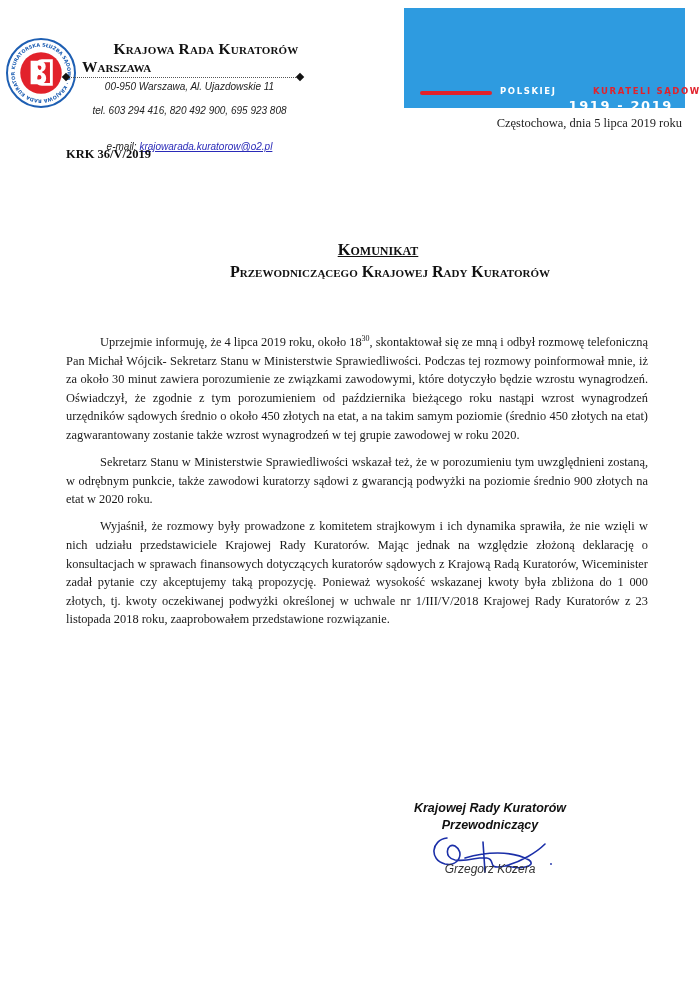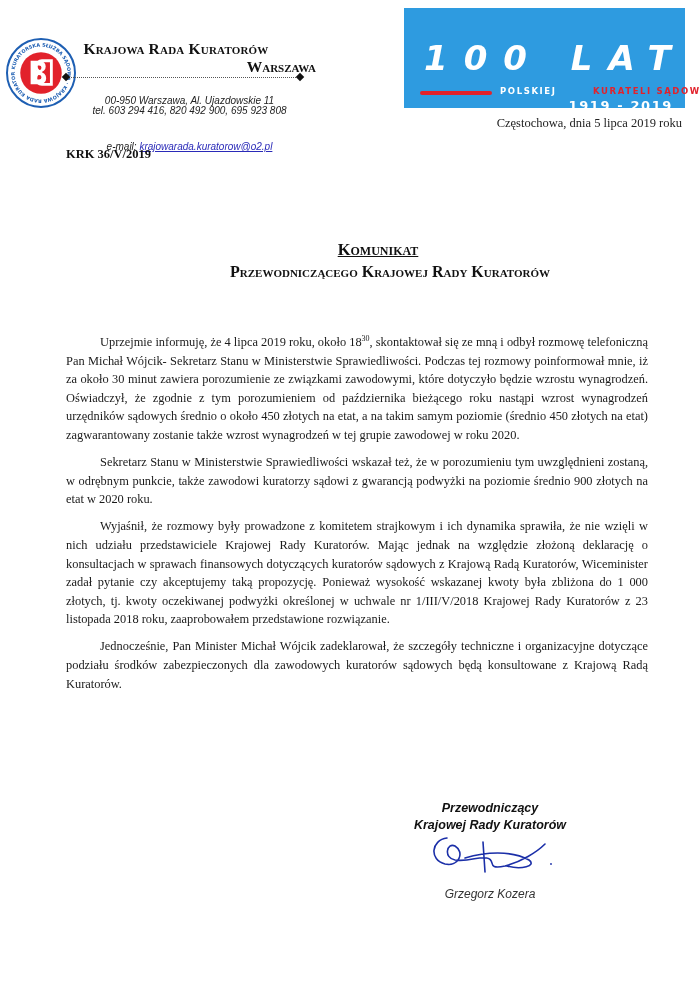--- a/index.html
+++ b/index.html
@@ -10,26 +10,26 @@
   }
   .abs { position: absolute; }
 
   
   .logo-seal {
     left: 6px; top: 38px; width: 70px; height: 70px; border-radius: 50%;
     background: #fff; border: 2px solid #1e5fb3; box-sizing: border-box;
   }
   .logo-seal svg { width: 100%; height: 100%; display: block; }
   .org-name {
-    left: 66px; top: 40px; width: 220px; text-align: center;
+    left: 96px; top: 40px; width: 220px; text-align: center;
     font-family: "Liberation Serif", serif; font-weight: bold; font-size: 15.5px;
     letter-spacing: 0.2px; font-variant: small-caps; color: #111;
   }
   .org-city {
-    left: 96px; top: 58px; width: 220px; text-align: right;
+    left: 82px; top: 58px; width: 220px; text-align: left;
     font-family: "Liberation Serif", serif; font-weight: bold; font-size: 15.5px;
     font-variant: small-caps; color: #111;
   }
   .dotted-line {
     left: 66px; top: 77px; width: 232px; height: 0;
     border-top: 1.3px dotted #555;
   }
   .diamond {
     width: 6px; height: 6px; background: #111; transform: rotate(45deg);
   }
@@ -94,21 +94,21 @@
 
   .sign-title {
     left: 380px; top: 800px; width: 220px; text-align: center;
     font-family: "Liberation Sans", sans-serif; font-weight: bold; font-style: italic;
     font-size: 12.5px; line-height: 17px; color: #111;
   }
   .signature {
     left: 425px; top: 830px; width: 135px; height: 50px;
   }
   .signer-name {
-    left: 380px; top: 887px; width: 220px; text-align: center;
+    left: 380px; top: 862px; width: 220px; text-align: center;
     font-family: "Liberation Sans", sans-serif; font-style: italic; font-size: 12px;
     color: #333;
   }
 </style>
 </head>
 <body>
 
 <div class="abs logo-seal">
   <svg viewBox="0 0 70 70">
     <defs>
@@ -123,53 +123,51 @@
   </svg>
 </div>
 
 <div class="abs org-name">Krajowa Rada Kuratorów</div>
 <div class="abs org-city">Warszawa</div>
 
 <div class="abs dotted-line"></div>
 <div class="abs diamond" style="left:63px; top:74px;"></div>
 <div class="abs diamond" style="left:297px; top:74px;"></div>
 
-<div class="abs contact" style="top:95px;text-align:center;">00-950 Warszawa, Al. Ujazdowskie 11</div>
+<div class="abs contact" style="top:81px;text-align:center;">00-950 Warszawa, Al. Ujazdowskie 11</div>
 <div class="abs contact" style="top:93px;margin-top:48px;">
   <span>e-mail:</span>
   <a title="krajowarada.kuratorow@o2.pl">krajowarada.kuratorow@o2.pl</a>
 </div>
 <div class="abs contact" style="top:105px;">tel. 603 294 416, 820 492 900, 695 923 808</div>
 
 <div class="abs banner">
-  <div class="abs banner-main">100 LAT</div>
   <div class="abs banner-redline"></div>
   <div class="abs banner-sub">
     <span>POLSKIEJ</span>
     <span class="red">KURATELI SĄDOWEJ</span>
   </div>
   <div class="abs banner-years">1919 - 2019</div>
 </div>
 
 <div class="abs date-line">Częstochowa, dnia 5 lipca 2019 roku</div>
 <div class="abs ref-number">KRK 36/V/2019</div>
 
 <div class="abs title">Komunikat</div>
 <div class="abs subtitle">Przewodniczącego Krajowej Rady Kuratorów</div>
 
 <div class="abs body-text">
   <p><span>Uprzejmie informuję, że 4 lipca 2019 roku, około 18</span><sup>30</sup><span>, skontaktował się ze mną i odbył rozmowę telefoniczną Pan Michał Wójcik- Sekretarz Stanu w Ministerstwie Sprawiedliwości. Podczas tej rozmowy poinformował mnie, iż za około 30 minut zawiera porozumienie ze związkami zawodowymi, które dotyczyło będzie wzrostu wynagrodzeń. Oświadczył, że zgodnie z tym porozumieniem od października bieżącego roku nastąpi wzrost wynagrodzeń urzędników sądowych średnio o około 450 złotych na etat, a na takim samym poziomie (średnio 450 złotych na etat) zagwarantowany zostanie także wzrost wynagrodzeń w tej grupie zawodowej w roku 2020.</span></p>
   <p>Sekretarz Stanu w Ministerstwie Sprawiedliwości wskazał też, że w porozumieniu tym uwzględnieni zostaną, w odrębnym punkcie, także zawodowi kuratorzy sądowi z gwarancją podwyżki na poziomie średnio 900 złotych na etat w 2020 roku.</p>
   <p>Wyjaśnił, że rozmowy były prowadzone z komitetem strajkowym i ich dynamika sprawiła, że nie wzięli w nich udziału przedstawiciele Krajowej Rady Kuratorów. Mając jednak na względzie złożoną deklarację o konsultacjach w sprawach finansowych dotyczących kuratorów sądowych z Krajową Radą Kuratorów, Wiceminister zadał pytanie czy akceptujemy taką propozycję. Ponieważ wysokość wskazanej kwoty była zbliżona do 1 000 złotych, tj. kwoty oczekiwanej podwyżki określonej w uchwale nr 1/III/V/2018 Krajowej Rady Kuratorów z 23 listopada 2018 roku, zaaprobowałem przedstawione rozwiązanie.</p>
-  <p>Jednocześnie, Pan Minister Michał Wójcik zadeklarował, że szczegóły techniczne i organizacyjne dotyczące podziału środków zabezpieczonych dla zawodowych kuratorów sądowych będą konsultowane z Krajową Radą Kuratorów.</p>
 </div>
 
 <div class="abs sign-title">
+  <div>Krajowej Rady Kuratorów</div>
   <div>Przewodniczący</div>
-  <div>Krajowej Rady Kuratorów</div>
 </div>
 <svg class="abs signature" viewBox="0 0 135 50">
   <path d="M22,8 C6,10 4,30 20,34 C34,37 40,22 30,16 C22,12 18,28 30,30 C44,32 54,26 62,28 C72,30 60,40 80,36 C96,32 112,22 120,14
            M58,12 L60,42
            M40,28 C60,22 86,20 104,30 C112,36 96,40 82,36" fill="none" stroke="#1b2fa8" stroke-width="1.6" stroke-linecap="round"></path>
   <circle cx="126" cy="34" r="0.9" fill="#1b2fa8"></circle>
 </svg>
 <div class="abs signer-name">Grzegorz Kozera</div>
 
 </body></html>

